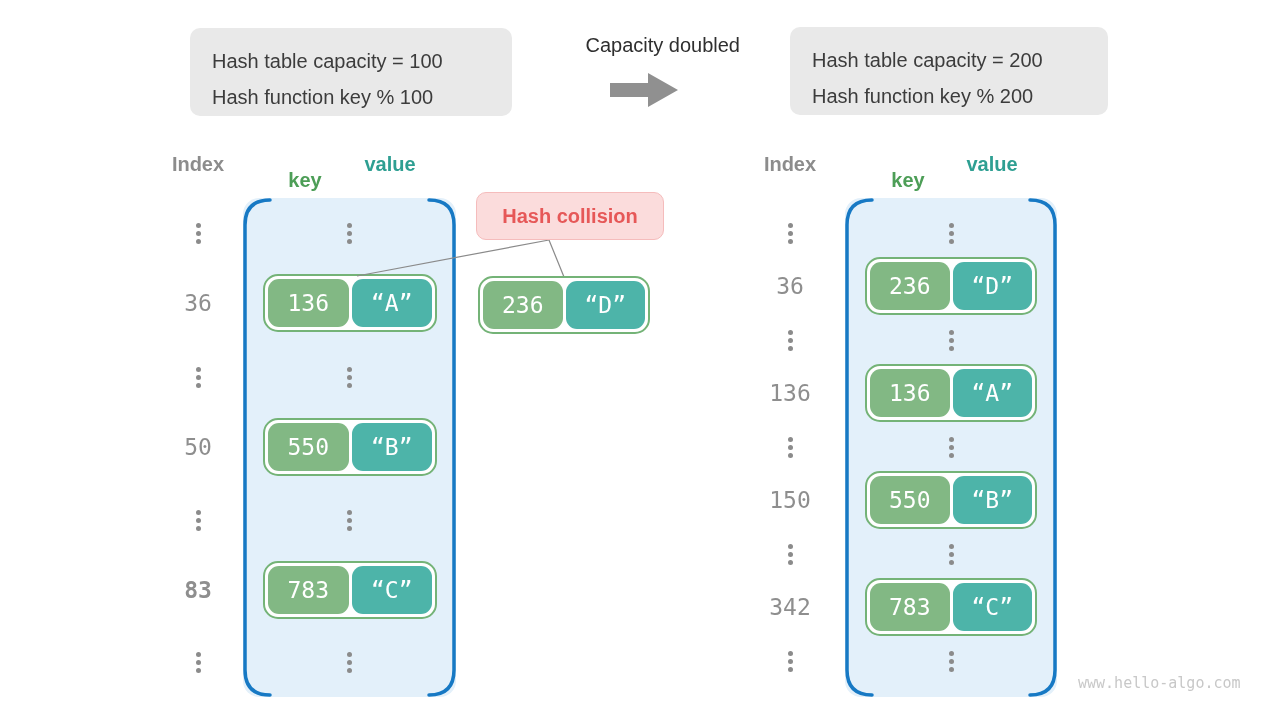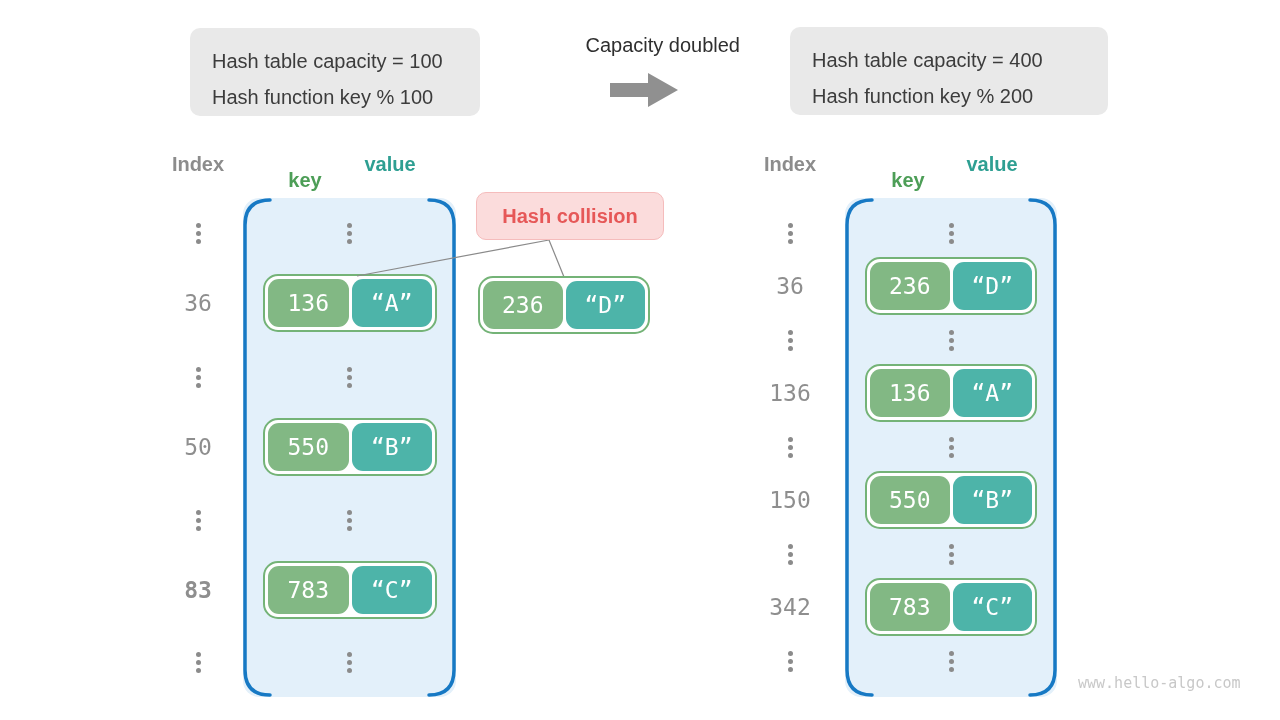--- a/index.html
+++ b/index.html
@@ -6,21 +6,21 @@
   #canvas{
     position:relative;width:1280px;height:720px;background:#ffffff;overflow:hidden;
     font-family:"Liberation Sans",sans-serif;
   }
   
   .note{
     position:absolute;background:var(--note-bg);border-radius:10px;
     color:var(--note-text);font-size:20px;line-height:36px;
     padding:15px 0 0 22px;box-sizing:border-box;
   }
-  .note-left{left:190px;top:28px;width:290px;height:88px;}
+  .note-left{left:190px;top:28px;width:322px;height:88px;}
   .note-right{left:790px;top:27px;width:318px;height:88px;}
   .transition-label{
     position:absolute;left:540px;top:34px;width:200px;text-align:right;
     font-size:20px;color:#2f2f2f;
   }
   .arrow-wrap{position:absolute;left:610px;top:73px;width:68px;height:34px;}
   
   .colhead{
     position:absolute;top:150px;height:28px;line-height:28px;text-align:center;
     font-size:20px;font-weight:bold;
@@ -82,21 +82,21 @@
   </div>
 
   <div class="transition-label">Capacity doubled</div>
   <div class="arrow-wrap">
     <svg width="68" height="34" viewBox="0 0 68 34">
       <polygon points="0,10 38,10 38,0 68,17 38,34 38,24 0,24" fill="#909090"></polygon>
     </svg>
   </div>
 
   <div class="note note-right">
-    <div>Hash table capacity = 400</div>
+    <div>Hash table capacity = 200</div>
     <div>Hash function key % 200</div>
   </div>
 
   <div class="colhead h-index" style="left:166px;width:64px;">Index</div>
   <div class="colhead h-key" style="left:275px;width:60px;">key</div>
   <div class="colhead h-value" style="left:355px;width:70px;">value</div>
 
   <div class="bucket" style="left:243px;">
     <svg width="213" height="499" viewBox="0 0 213 499">
       <path d="M 27 2 Q 2 2 2 27 L 2 472 Q 2 497 27 497" fill="none" stroke="#1779c4" stroke-width="3.5" stroke-linecap="round"></path>

